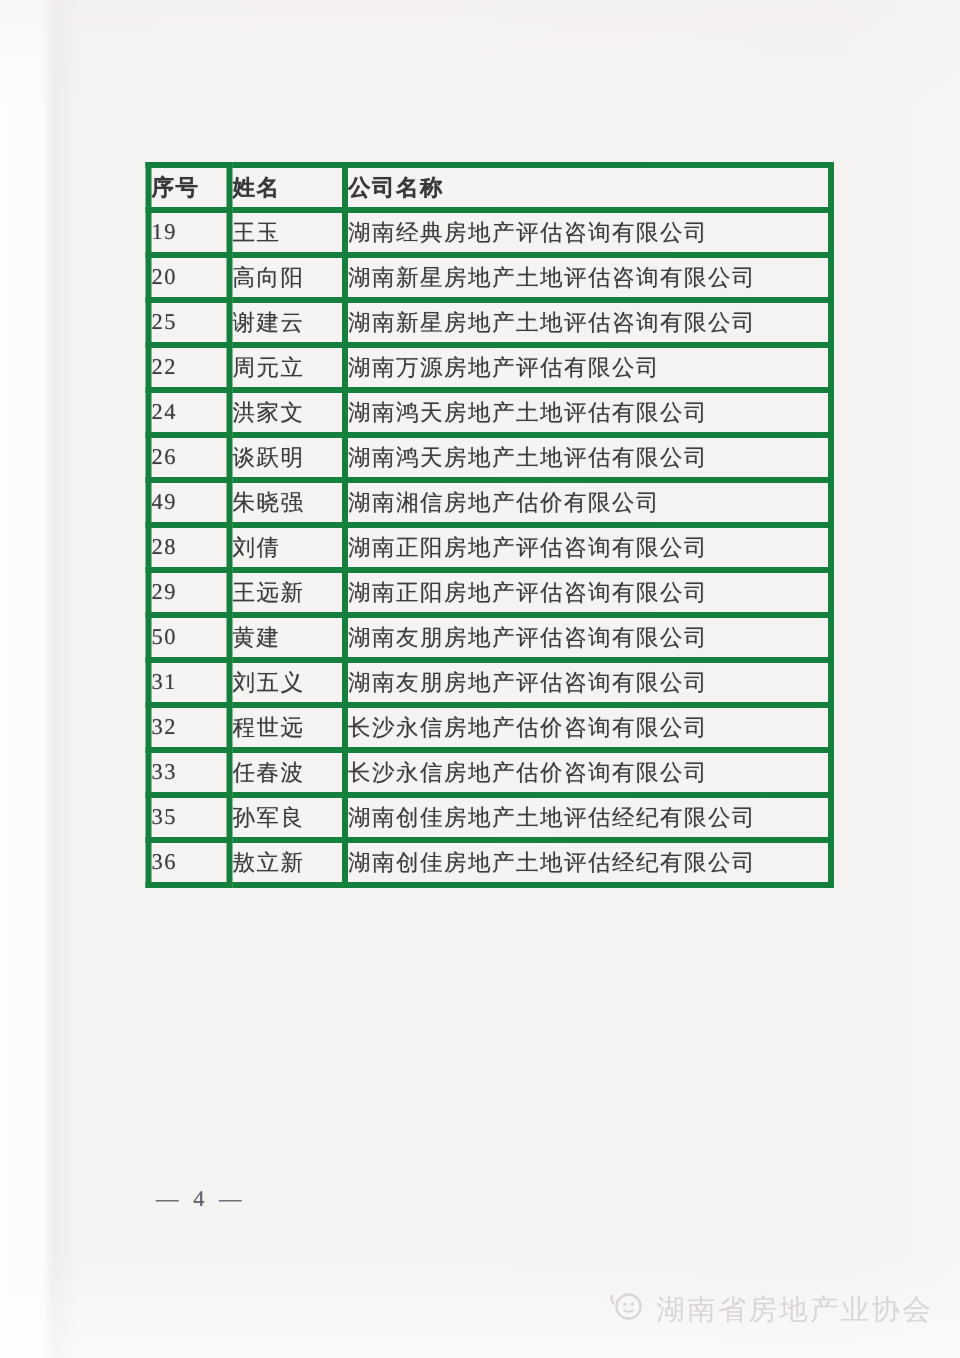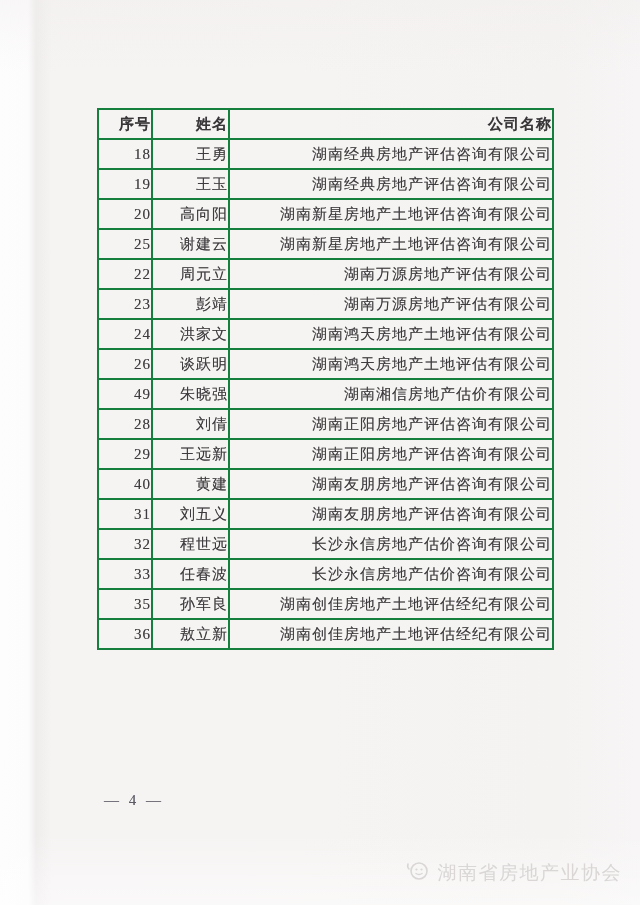--- a/index.html
+++ b/index.html
@@ -29,23 +29,23 @@
   }
   table.member-table {
     border-collapse: collapse;
     table-layout: fixed;
     width: 455px;
   }
   table.member-table col.c-no   { width: 54px; }
   table.member-table col.c-name { width: 77px; }
   table.member-table col.c-comp { width: 324px; }
   table.member-table td, table.member-table th {
-    border: 2px solid #15803d;
+    border: 4px solid #15803d;
     height: 30px;
-    text-align: right;
+    text-align: left;
     vertical-align: middle;
     color: #3e3c3e;
     font-size: 15px;
     letter-spacing: 1px;
     text-shadow: 0 0 0.6px rgba(80,76,78,0.55);
     overflow: hidden;
     white-space: nowrap;
   }
   table.member-table th {
     font-weight: bold;
@@ -88,25 +88,20 @@
         <col class="c-comp">
     </colgroup>
     <thead>
       <tr>
         <th>序号</th>
         <th>姓名</th>
         <th>公司名称</th>
       </tr>
     </thead>
     <tbody>
-  <tr>
-    <td class="cell-no">18</td>
-    <td class="cell-name">王勇</td>
-    <td class="cell-company">湖南经典房地产评估咨询有限公司</td>
-  </tr>
 
   <tr>
     <td class="cell-no">19</td>
     <td class="cell-name">王玉</td>
     <td class="cell-company">湖南经典房地产评估咨询有限公司</td>
   </tr>
 
   <tr>
     <td class="cell-no">20</td>
     <td class="cell-name">高向阳</td>
@@ -118,25 +113,20 @@
     <td class="cell-name">谢建云</td>
     <td class="cell-company">湖南新星房地产土地评估咨询有限公司</td>
   </tr>
 
   <tr>
     <td class="cell-no">22</td>
     <td class="cell-name">周元立</td>
     <td class="cell-company">湖南万源房地产评估有限公司</td>
   </tr>
 
-  <tr>
-    <td class="cell-no">23</td>
-    <td class="cell-name">彭靖</td>
-    <td class="cell-company">湖南万源房地产评估有限公司</td>
-  </tr>
 
   <tr>
     <td class="cell-no">24</td>
     <td class="cell-name">洪家文</td>
     <td class="cell-company">湖南鸿天房地产土地评估有限公司</td>
   </tr>
 
 
   <tr>
     <td class="cell-no">26</td>
@@ -156,21 +146,21 @@
     <td class="cell-company">湖南正阳房地产评估咨询有限公司</td>
   </tr>
 
   <tr>
     <td class="cell-no">29</td>
     <td class="cell-name">王远新</td>
     <td class="cell-company">湖南正阳房地产评估咨询有限公司</td>
   </tr>
 
   <tr>
-    <td class="cell-no">40</td>
+    <td class="cell-no">50</td>
     <td class="cell-name">黄建</td>
     <td class="cell-company">湖南友朋房地产评估咨询有限公司</td>
   </tr>
 
   <tr>
     <td class="cell-no">31</td>
     <td class="cell-name">刘五义</td>
     <td class="cell-company">湖南友朋房地产评估咨询有限公司</td>
   </tr>
 

